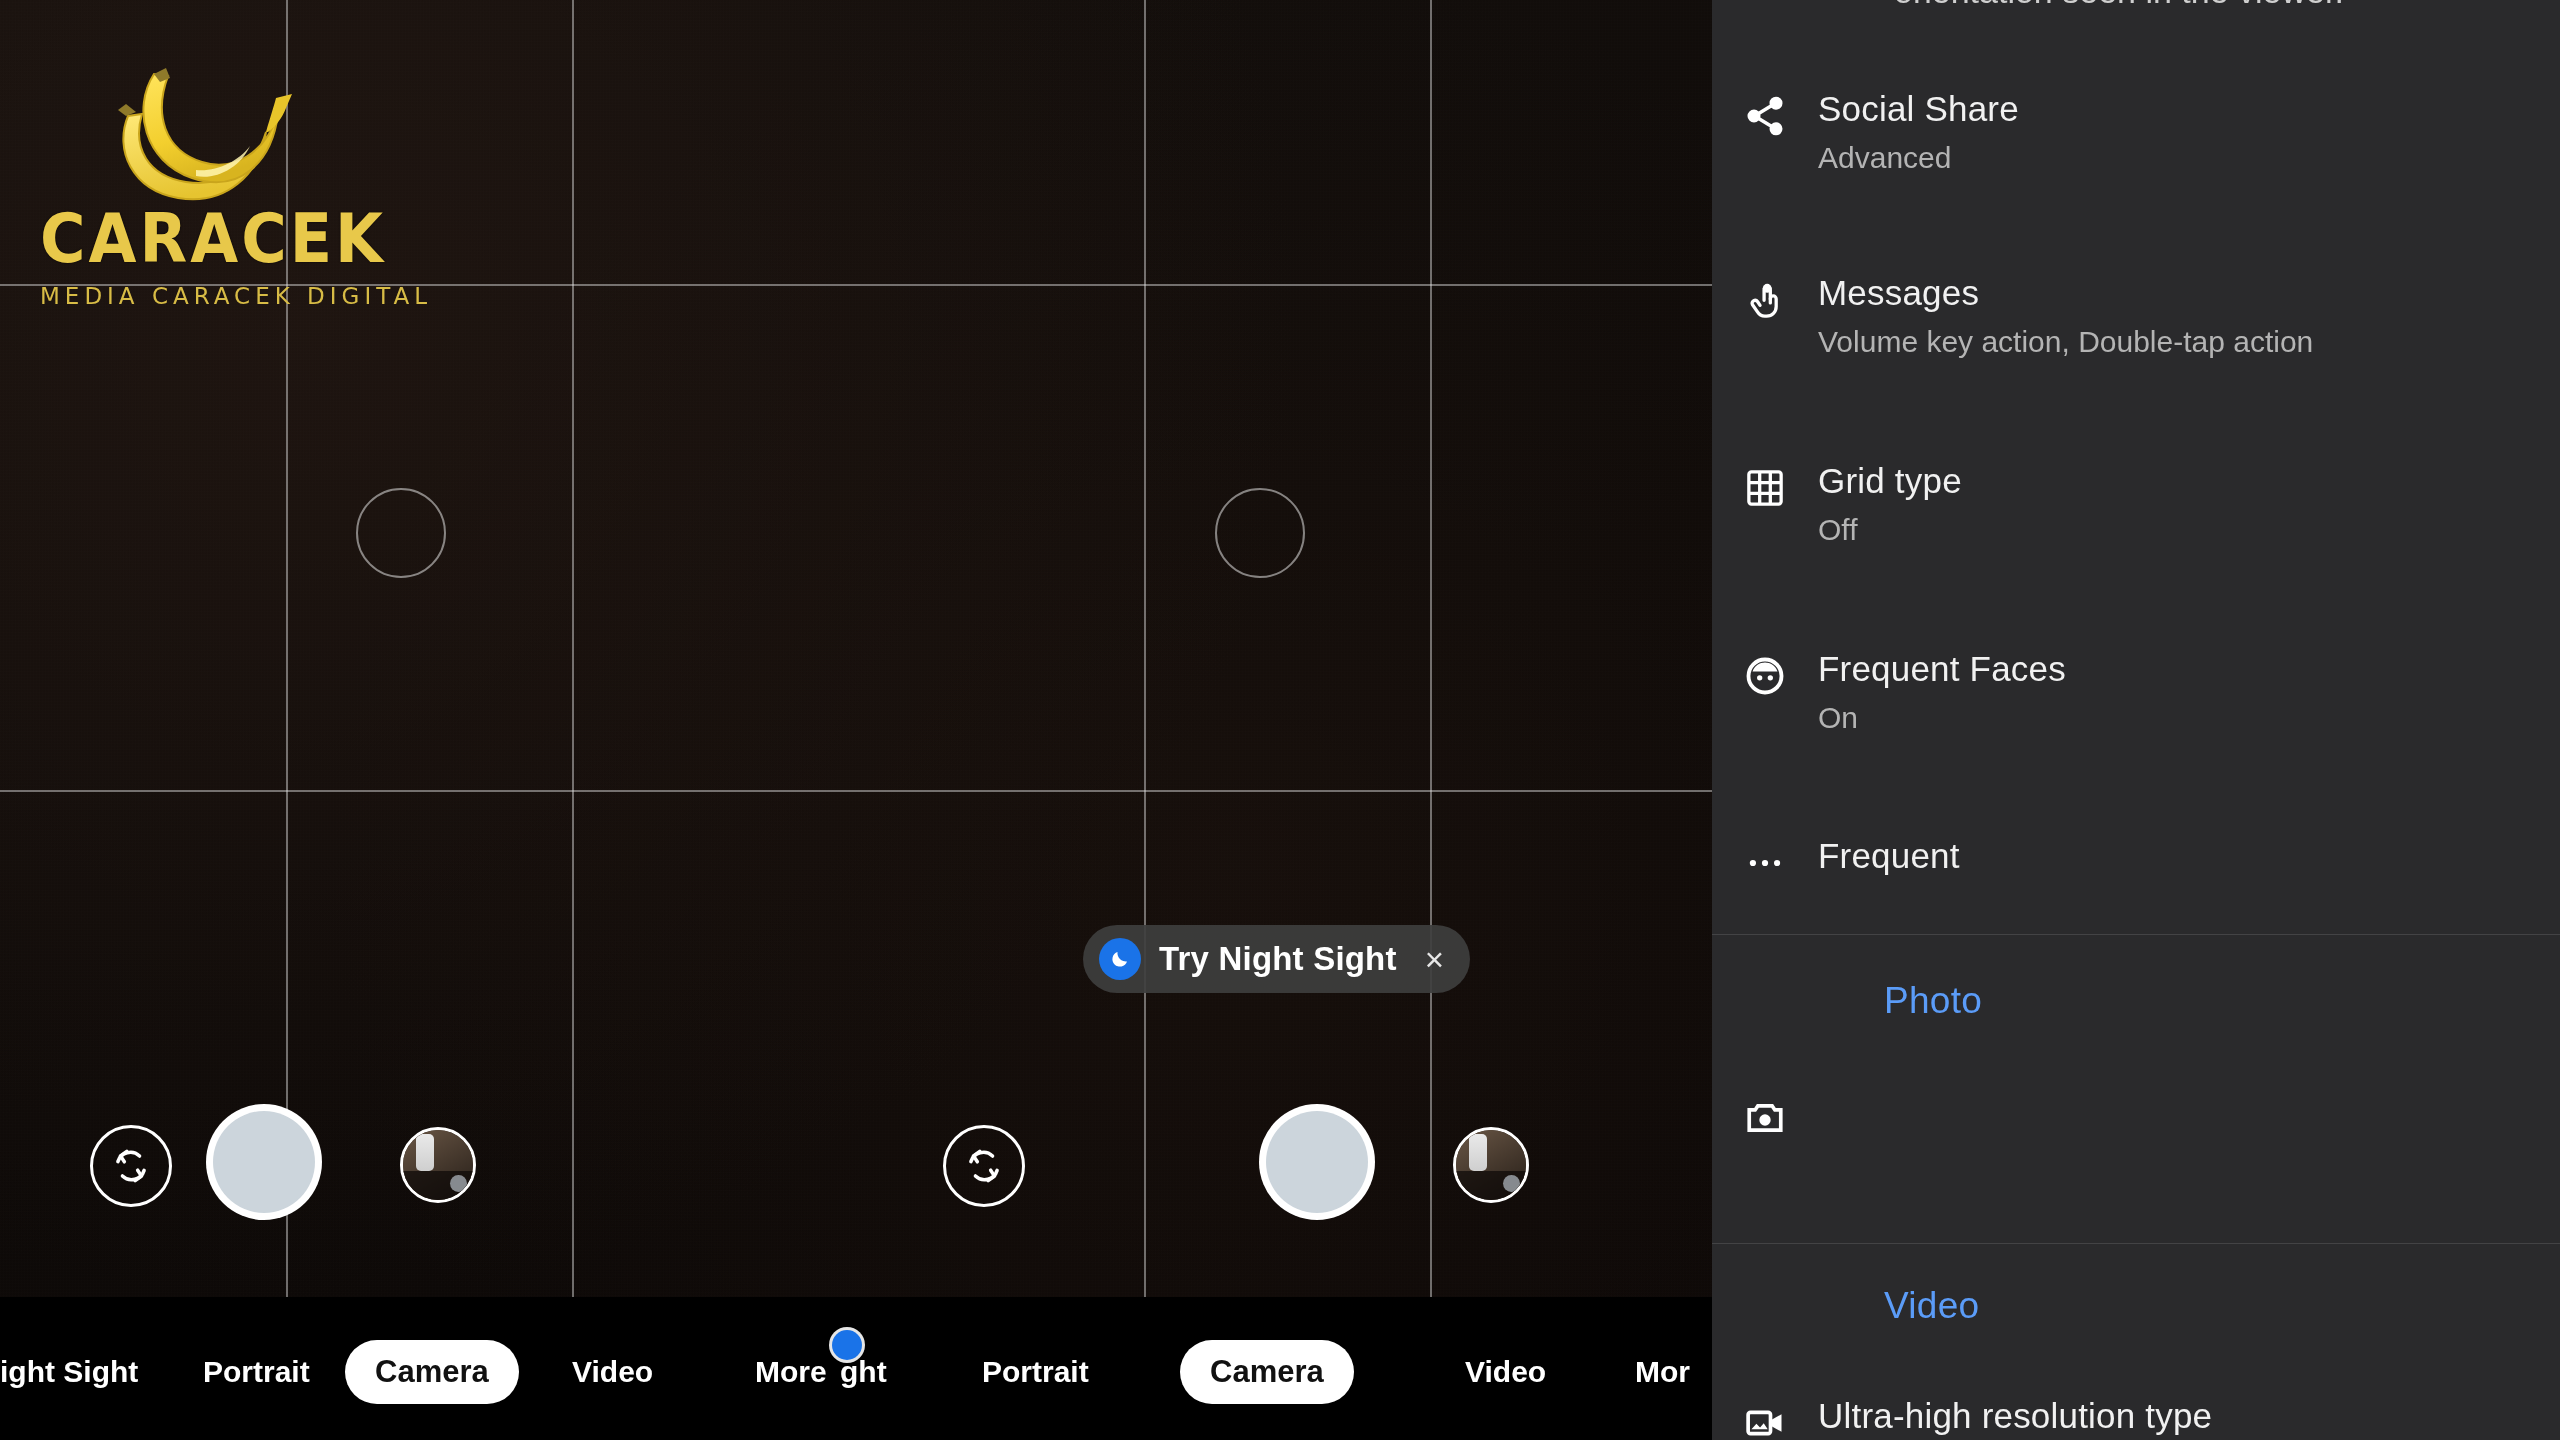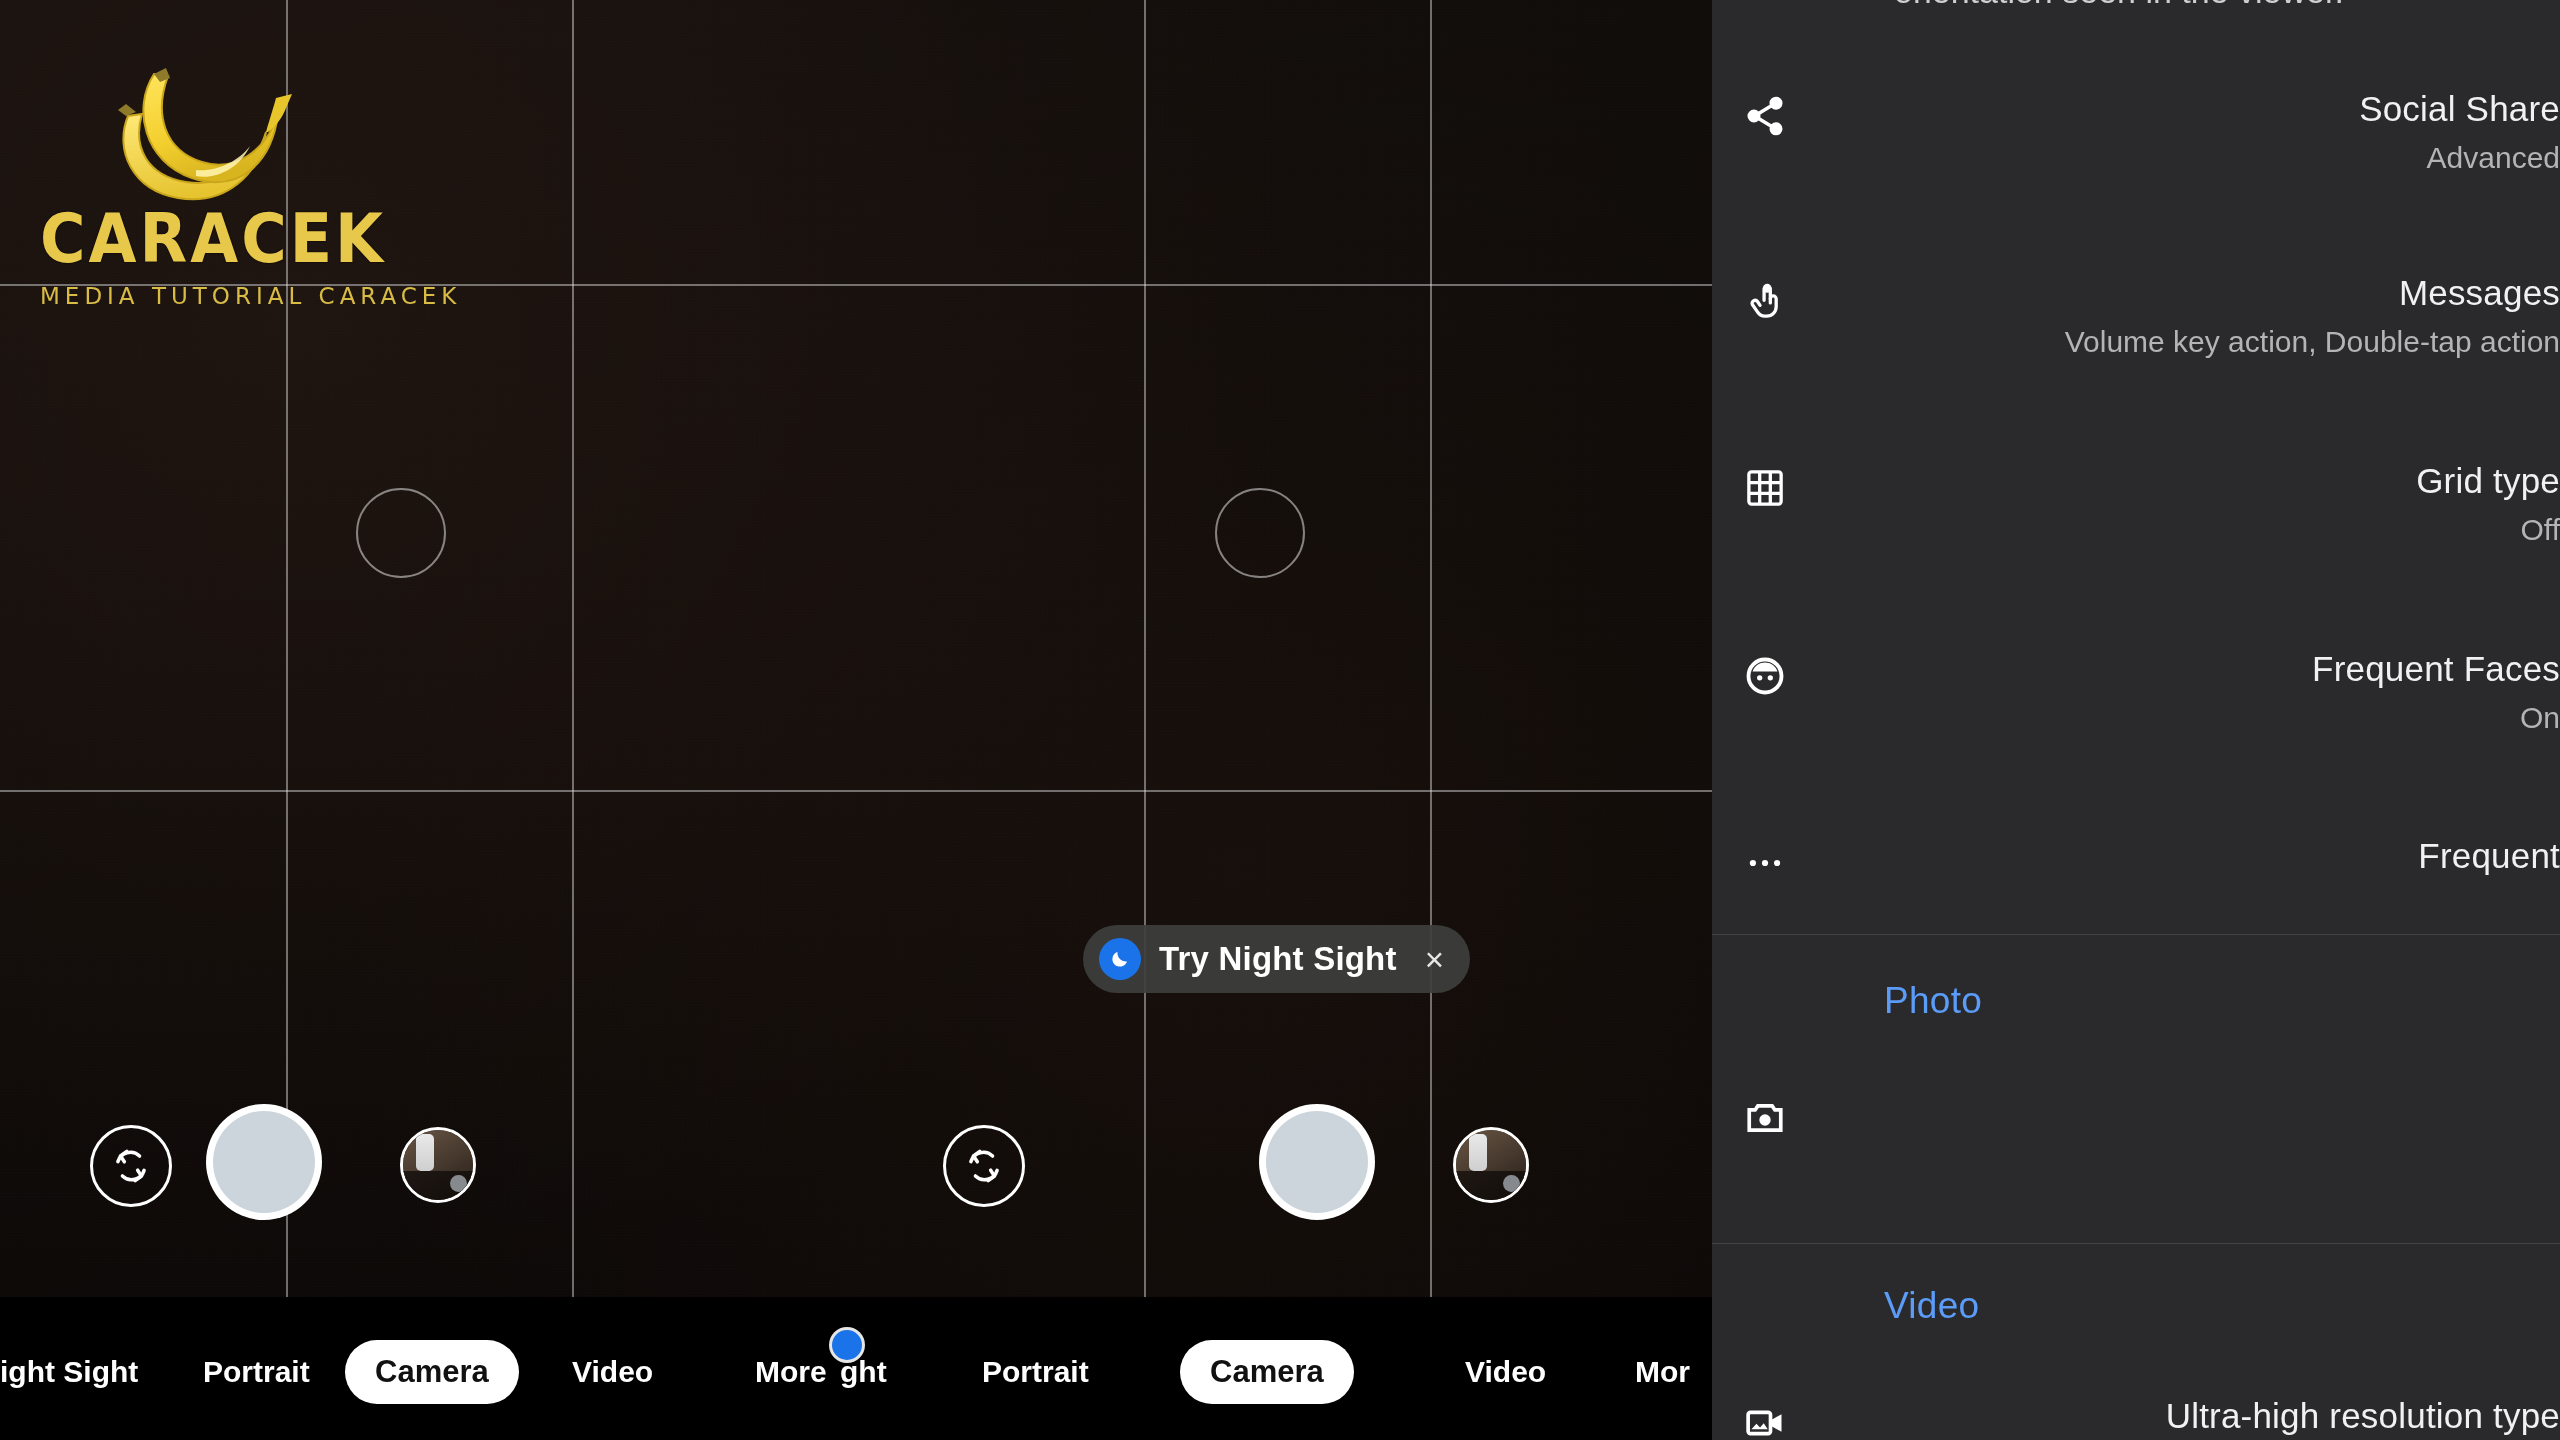--- a/index.html
+++ b/index.html
@@ -66,21 +66,21 @@
   .wm-bananas{width:230px;height:160px;position:relative;margin-left:30px;}
   .wm-title{font-family:"DejaVu Sans",sans-serif;font-weight:bold;font-size:62px;
     color:#e8c84a;letter-spacing:3px;margin-top:-16px;
     text-shadow:0 0 2px rgba(0,0,0,.8);
     transform:scaleY(1.08);}
   .wm-sub{font-family:"DejaVu Sans",sans-serif;font-size:23px;color:#d8bc46;
     letter-spacing:5px;margin-top:8px;}
 
   
   .panel{position:absolute;left:1712px;top:0;width:848px;height:1440px;
-    background:#2a2a2c;overflow:hidden;text-align:right;}
+    background:#2a2a2c;overflow:hidden;}
   .cut-top{position:absolute;left:0;top:0;width:848px;height:30px;overflow:hidden;}
   .cut-top span{position:absolute;left:182px;top:-28px;color:#cfcfcf;font-size:34px;white-space:nowrap;}
   .srow{position:absolute;left:0;width:848px;display:flex;align-items:flex-start;}
   .srow .sicon{width:106px;flex:0 0 106px;display:flex;justify-content:center;padding-top:6px;}
   .srow .stexts{flex:1 1 auto;}
   .stitle{color:#f1f1f1;font-size:35px;line-height:42px;letter-spacing:.2px;white-space:nowrap;}
   .ssub{color:#b4b4b4;font-size:30px;line-height:40px;margin-top:8px;white-space:nowrap;}
   .sect-head{position:absolute;left:172px;font-size:37px;font-weight:normal;letter-spacing:.3px;}
   .divider{position:absolute;left:0;width:848px;height:1px;background:rgba(255,255,255,.12);}
   svg{overflow:visible;}
@@ -119,21 +119,21 @@
           </defs>
           <path d="M58 58 C44 92 62 132 108 140 C156 148 190 116 196 74 C186 108 154 130 116 124 C78 118 62 90 72 56 Z" fill="url(#bg2)" stroke="#c9a51c" stroke-width="2"></path>
           <path d="M84 16 C62 50 74 104 122 120 C170 136 202 104 208 56 C196 94 164 114 132 104 C94 92 84 56 98 18 Z" fill="url(#bg1)" stroke="#c9a51c" stroke-width="2"></path>
           <path d="M196 74 C200 60 204 48 206 40 L222 36 L216 50 C212 60 206 68 198 74 Z" fill="#e8c52a"></path>
           <path d="M84 16 L96 10 L100 20 L90 24 Z" fill="#8f7a2a"></path>
           <path d="M56 58 L48 52 L56 46 L66 54 Z" fill="#8f7a2a"></path>
           <path d="M126 112 C146 114 168 104 180 88 C170 110 146 122 126 118 Z" fill="#fff6b0" opacity=".85"></path>
         </svg>
       </div>
       <div class="wm-title">CARACEK</div>
-      <div class="wm-sub">MEDIA TUTORIAL CARACEK</div>
+      <div class="wm-sub">MEDIA CARACEK DIGITAL</div>
     </div>
 
     <div class="ns-chip" style="left:1083px;top:925px">
       <span class="ns-moon">
         <svg viewBox="0 0 24 24" width="24" height="24">
           <path d="M19 14.5A8.5 8.5 0 0 1 9.5 5a7.5 7.5 0 1 0 9.5 9.5z" fill="#ffffff"></path>
         </svg>
       </span>
       <span class="ns-text">Try Night Sight</span>
       <span class="ns-close">×</span>

